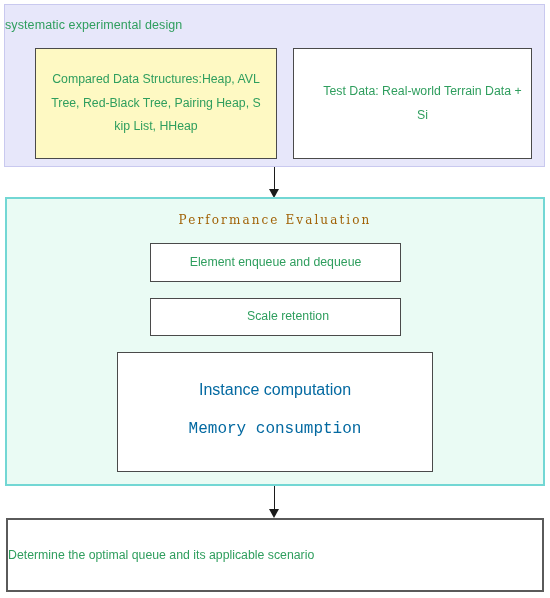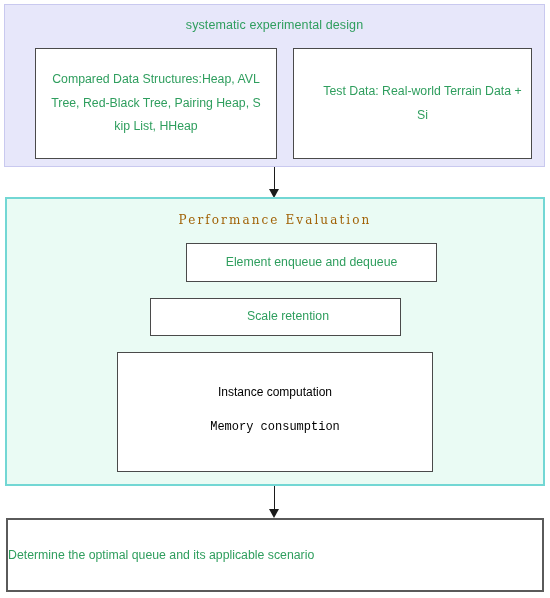--- a/index.html
+++ b/index.html
@@ -31,33 +31,33 @@
     height: 163px;
     box-sizing: border-box;
     background: #e7e7fa;
     border: 1px solid #c9c9ef;
   }
   .panel-design-title {
     position: absolute;
     left: 0;
     top: 13px;
     width: 100%;
-    text-align: center;
+    text-align: left;
     font-size: 12.5px;
     color: #2f9e5e;
     letter-spacing: 0.1px;
   }
   .box-structures {
     position: absolute;
     left: 30px;
     top: 43px;
     width: 242px;
     height: 111px;
     box-sizing: border-box;
-    background: #ffffff;
+    background: #fef9c3;
     border: 1.6px solid #4a4a4a;
     display: flex;
     align-items: center;
     justify-content: center;
   }
   .box-testdata {
     position: absolute;
     left: 288px;
     top: 43px;
     width: 239px;
@@ -139,27 +139,27 @@
     display: flex;
     align-items: center;
     justify-content: center;
   }
   .eval-box .label {
     font-size: 12.3px;
     color: #2f9e5e;
     text-align: center;
     line-height: 1.9;
   }
-  #box-enqueue   { left: 150px; top: 243px; width: 251px; height: 39px; margin-left: 36px; }
+  #box-enqueue   { left: 150px; top: 243px; width: 251px; height: 39px; }
   #box-scale     { left: 150px; top: 298px; width: 251px; height: 38px; padding-left: 25px; }
   #box-metrics   { left: 117px; top: 352px; width: 316px; height: 120px; }
   #box-metrics .metrics-stack {
     text-align: center;
-    color: #000000;
-    font-size: 12px;
+    color: #0369a1;
+    font-size: 16px;
   }
   #box-metrics .metric-1 { margin-bottom: 21px; }
   #box-metrics .metric-2 { margin-bottom: 6px; font-family: Liberation Mono, monospace; }
 
   
   .box-conclusion {
     position: absolute;
     left: 6px;
     top: 518px;
     width: 538px;

